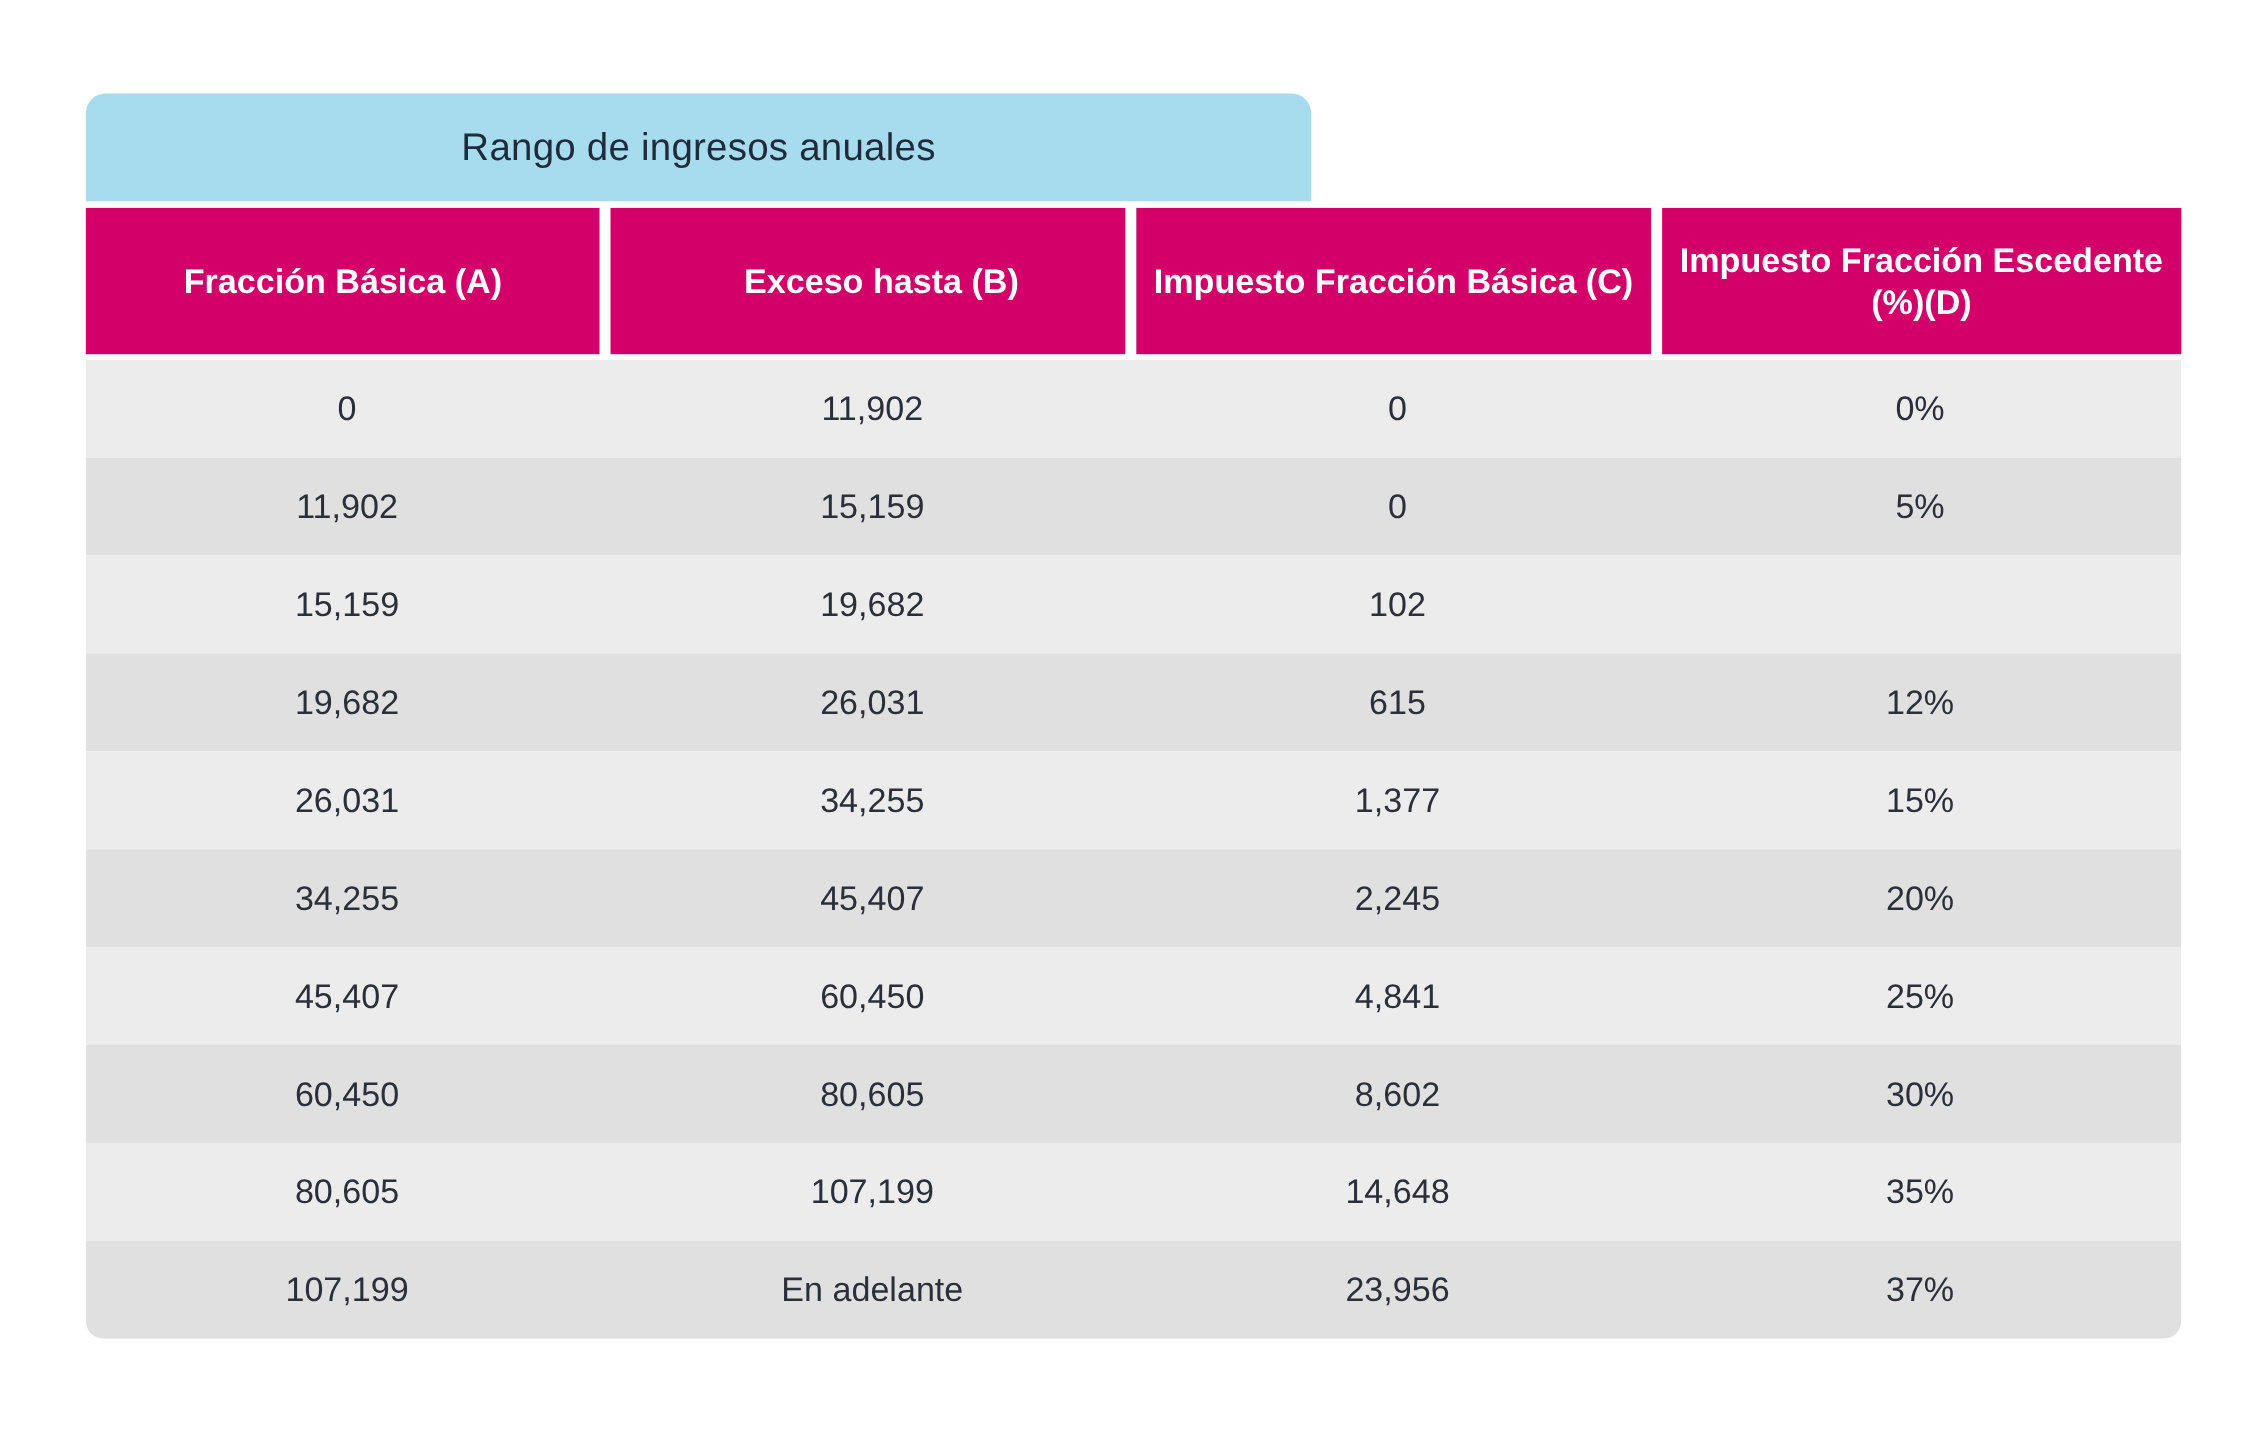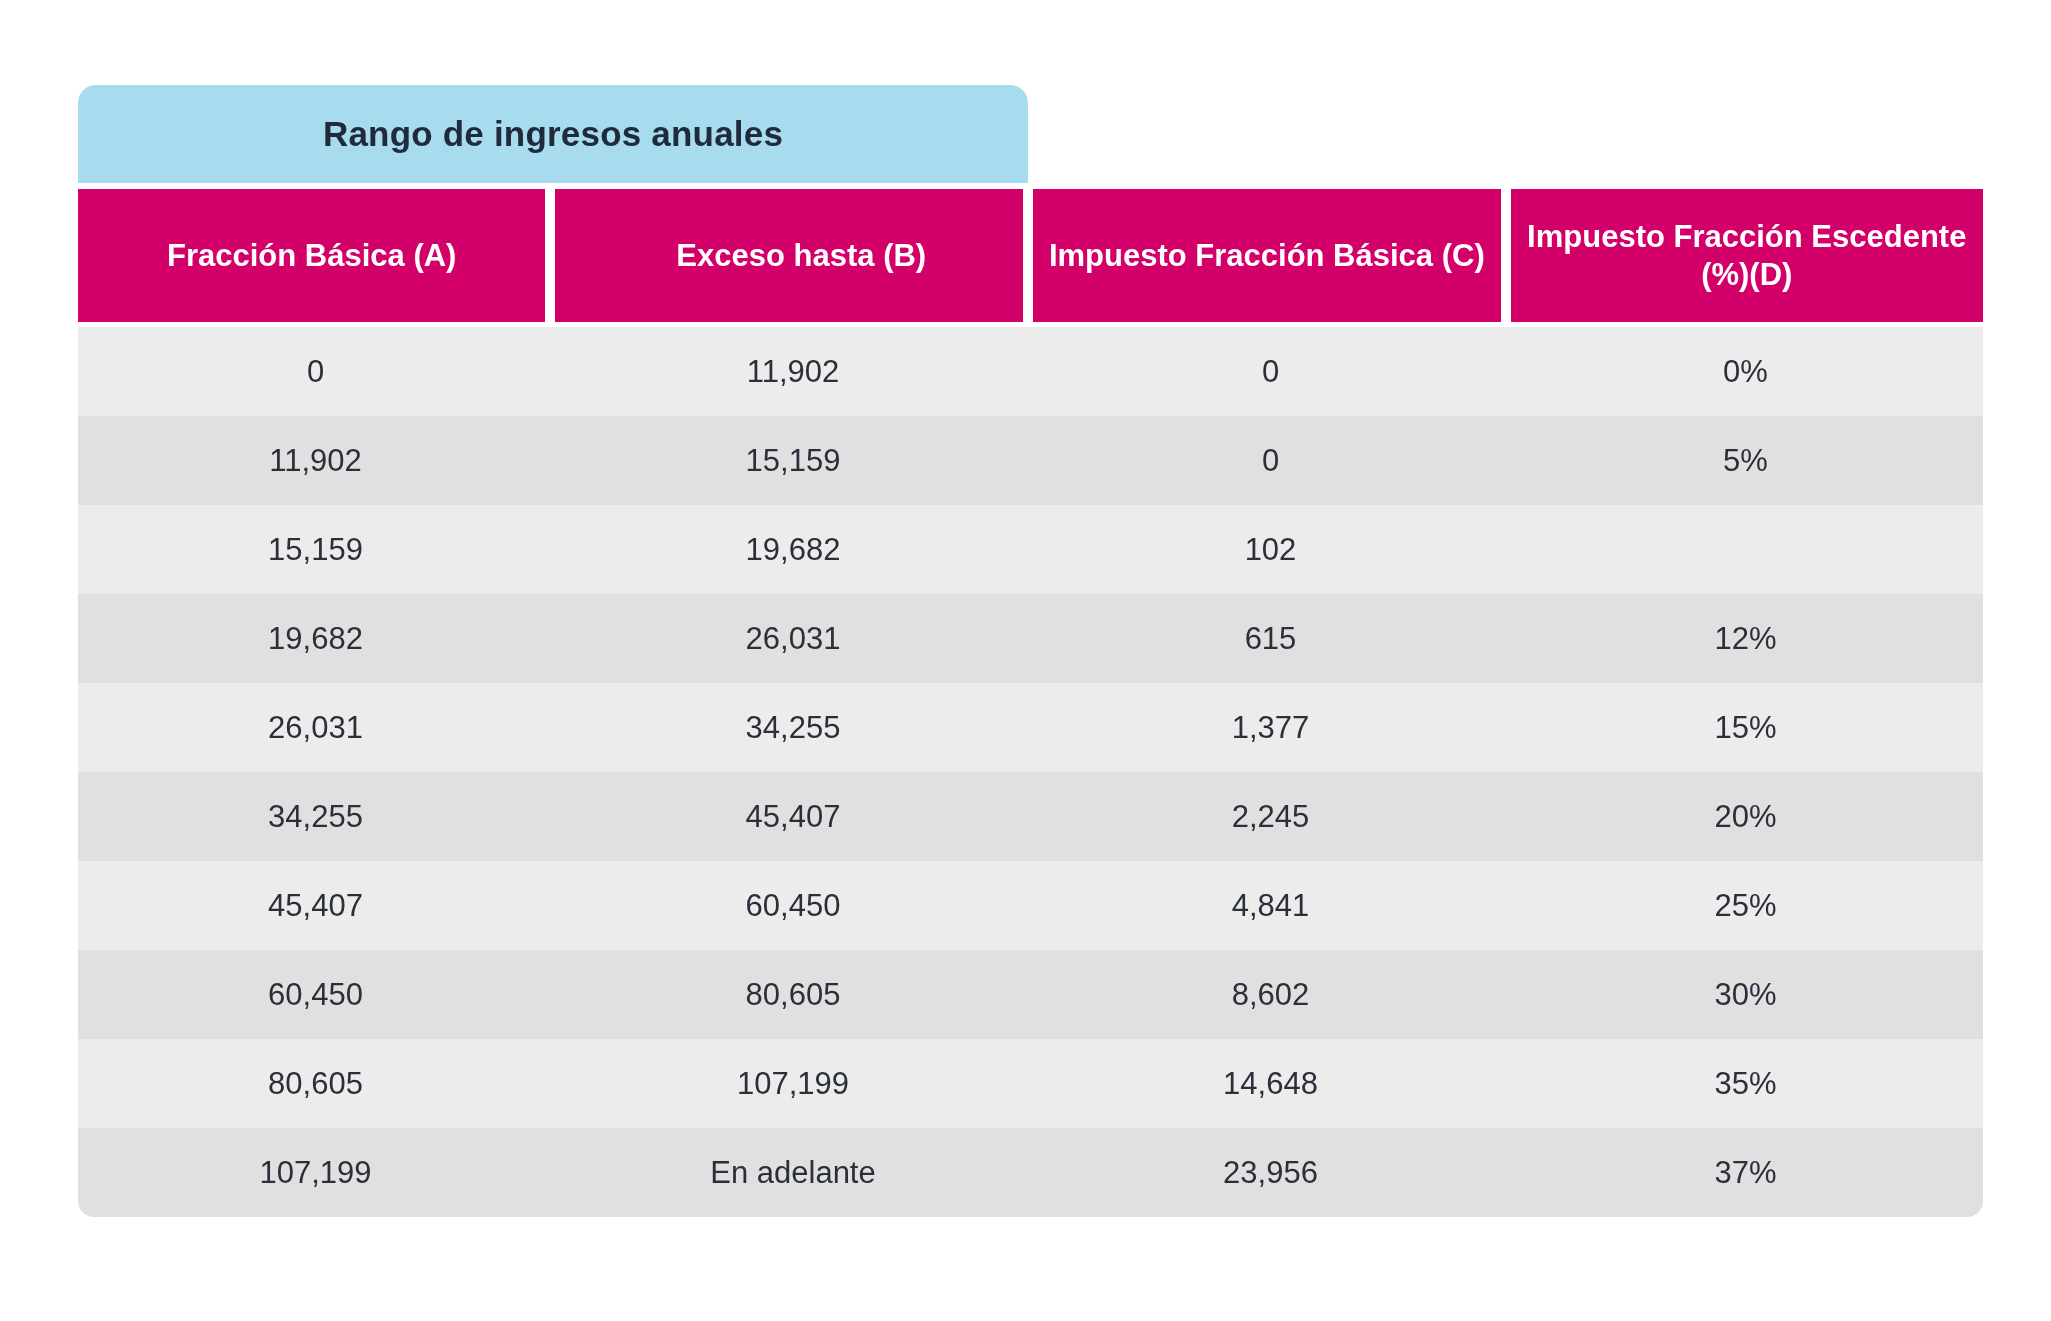--- a/index.html
+++ b/index.html
@@ -24,30 +24,30 @@
     position: absolute;
     left: 78px;
     top: 85px;
     width: 1905px;
   }
   
   .banner-row {
     display: flex;
   }
   .banner {
-    width: 950px;
+    width: 1114px;
     height: 98px;
     background: #a6dced;
     border-radius: 18px 18px 0 0;
     display: flex;
     align-items: center;
     justify-content: center;
     color: #1f2a3c;
     font-size: 35px;
-    font-weight: 700;
+    font-weight: 400;
     letter-spacing: 0.2px;
   }
   
   .header-row {
     display: flex;
     gap: 10px;
     margin-top: 6px;
   }
   .th {
     background: #d4006a;

